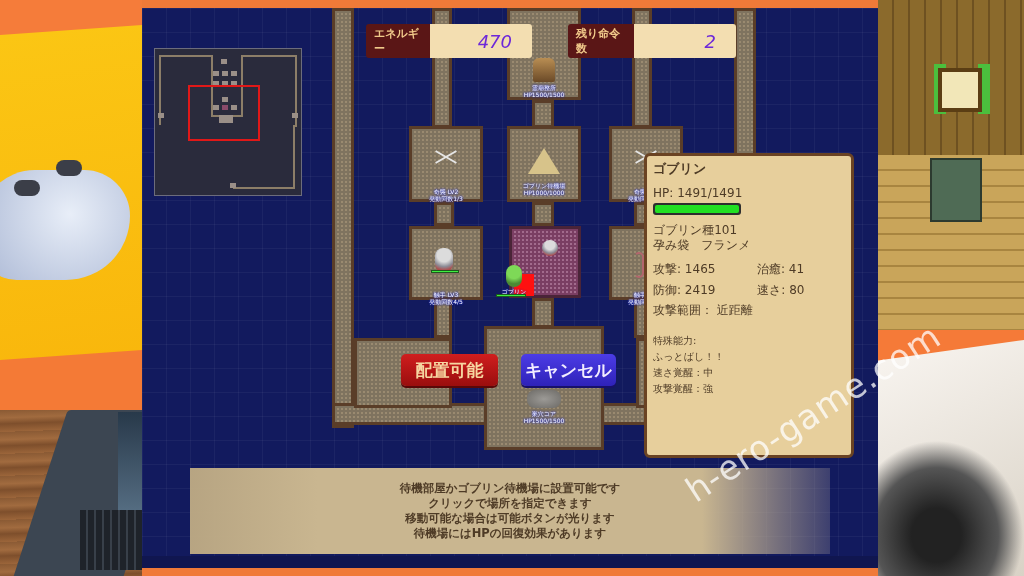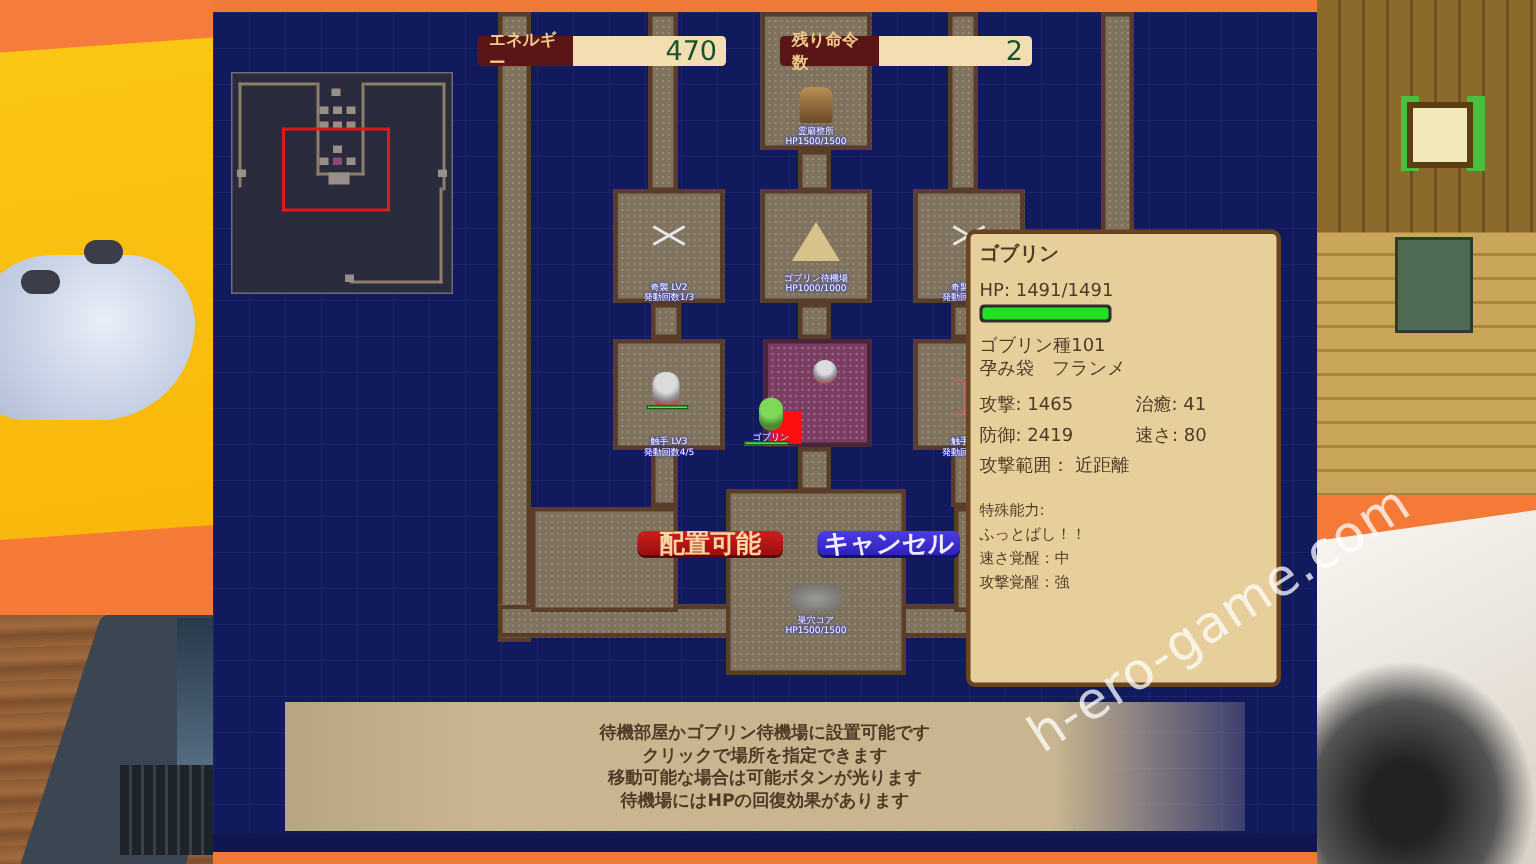--- a/index.html
+++ b/index.html
@@ -50,32 +50,32 @@
   .tent { width: 0; height: 0; border-left: 16px solid transparent; border-right: 16px solid transparent; border-bottom: 26px solid #d7c38a; }
   .throne { width: 22px; height: 24px; background: linear-gradient(#b98e53, #6b4a28); border-radius: 6px 6px 2px 2px; }
   .knight { width: 18px; height: 24px; background: radial-gradient(circle at 50% 30%, #dcdcdc 35%, #8c8c96 60%, #b04a4a 80%); border-radius: 8px; }
   .goblin { width: 16px; height: 22px; background: radial-gradient(circle at 50% 30%, #7ed957 40%, #4b8a34 70%); border-radius: 8px; }
   .redmark { width: 20px; height: 22px; background: #ff1010; }
   .worm { width: 10px; height: 26px; border: 2px solid #b3666d; border-radius: 6px; border-left-color: transparent; }
   .core { width: 34px; height: 18px; background: radial-gradient(#9c9a96, #6c6a66); border-radius: 8px; }
   .hpbar-mini { position: absolute; height: 3px; background: #3ef03e; border: 1px solid #1d5a1d; }
 
   
-  .counter { position: absolute; top: 16px; height: 20px; display: flex; }
+  .counter { position: absolute; top: 16px; height: 34px; display: flex; margin-left: 48px; }
   .counter .lbl { background: #5a1616; color: #f0c98a; font-size: 11px; font-weight: bold; padding: 0 8px; display: flex; align-items: center; border-radius: 3px 0 0 3px; }
-  .counter .val { background: #f3deb1; color: #14532d; font-size: 18px; display: flex; align-items: center; justify-content: flex-end; padding-right: 6px; border-radius: 0 3px 3px 0; }
+  .counter .val { background: #f3deb1; color: #6d28d9; font-size: 18px; display: flex; align-items: center; justify-content: flex-end; padding-right: 20px; border-radius: 0 3px 3px 0; font-style: italic; }
 
   
   .minimap { position: absolute; left: 12px; top: 40px; width: 148px; height: 148px; background: #2a2b3c; border: 1px solid #6c6c7c; }
   .mm-line { position: absolute; background: #8c7e68; }
   .mm-room { position: absolute; width: 6px; height: 5px; background: #9a8f88; }
   .mm-view { position: absolute; left: 33px; top: 36px; width: 72px; height: 56px; border: 2px solid #e01818; }
 
   
-  .btn { position: absolute; height: 16px; display: flex; align-items: center; justify-content: center; font-size: 17px; font-weight: bold; border-radius: 5px; cursor: pointer; margin-left: 24px; }
+  .btn { position: absolute; height: 32px; display: flex; align-items: center; justify-content: center; font-size: 17px; font-weight: bold; border-radius: 5px; cursor: pointer; }
   .btn-place { left: 259px; top: 346px; width: 97px; background: linear-gradient(#d01e1e, #9a0e0e); color: #f6d6a1; box-shadow: 0 2px 0 #5a0808; }
   .btn-cancel { left: 379px; top: 346px; width: 95px; background: linear-gradient(#4c3ce6, #2e22b8); color: #f2ecff; box-shadow: 0 2px 0 #17106a; }
 
   
   .info { position: absolute; left: 502px; top: 145px; width: 210px; height: 305px; background: #e7cf9c; border: 3px solid #6a4323; border-radius: 6px; color: #4e3b26; padding: 4px 6px; }
   .info .title { font-size: 13px; font-weight: bold; }
   .info .hp { font-size: 12px; margin-top: 8px; }
   .info .hpbar { width: 88px; height: 12px; margin-top: 3px; background: #2e2e2e; border-radius: 3px; padding: 2px; }
   .info .hpbar-fill { width: 100%; height: 100%; background: #22e022; border-radius: 2px; }
   .info .line { font-size: 12px; line-height: 15px; }

